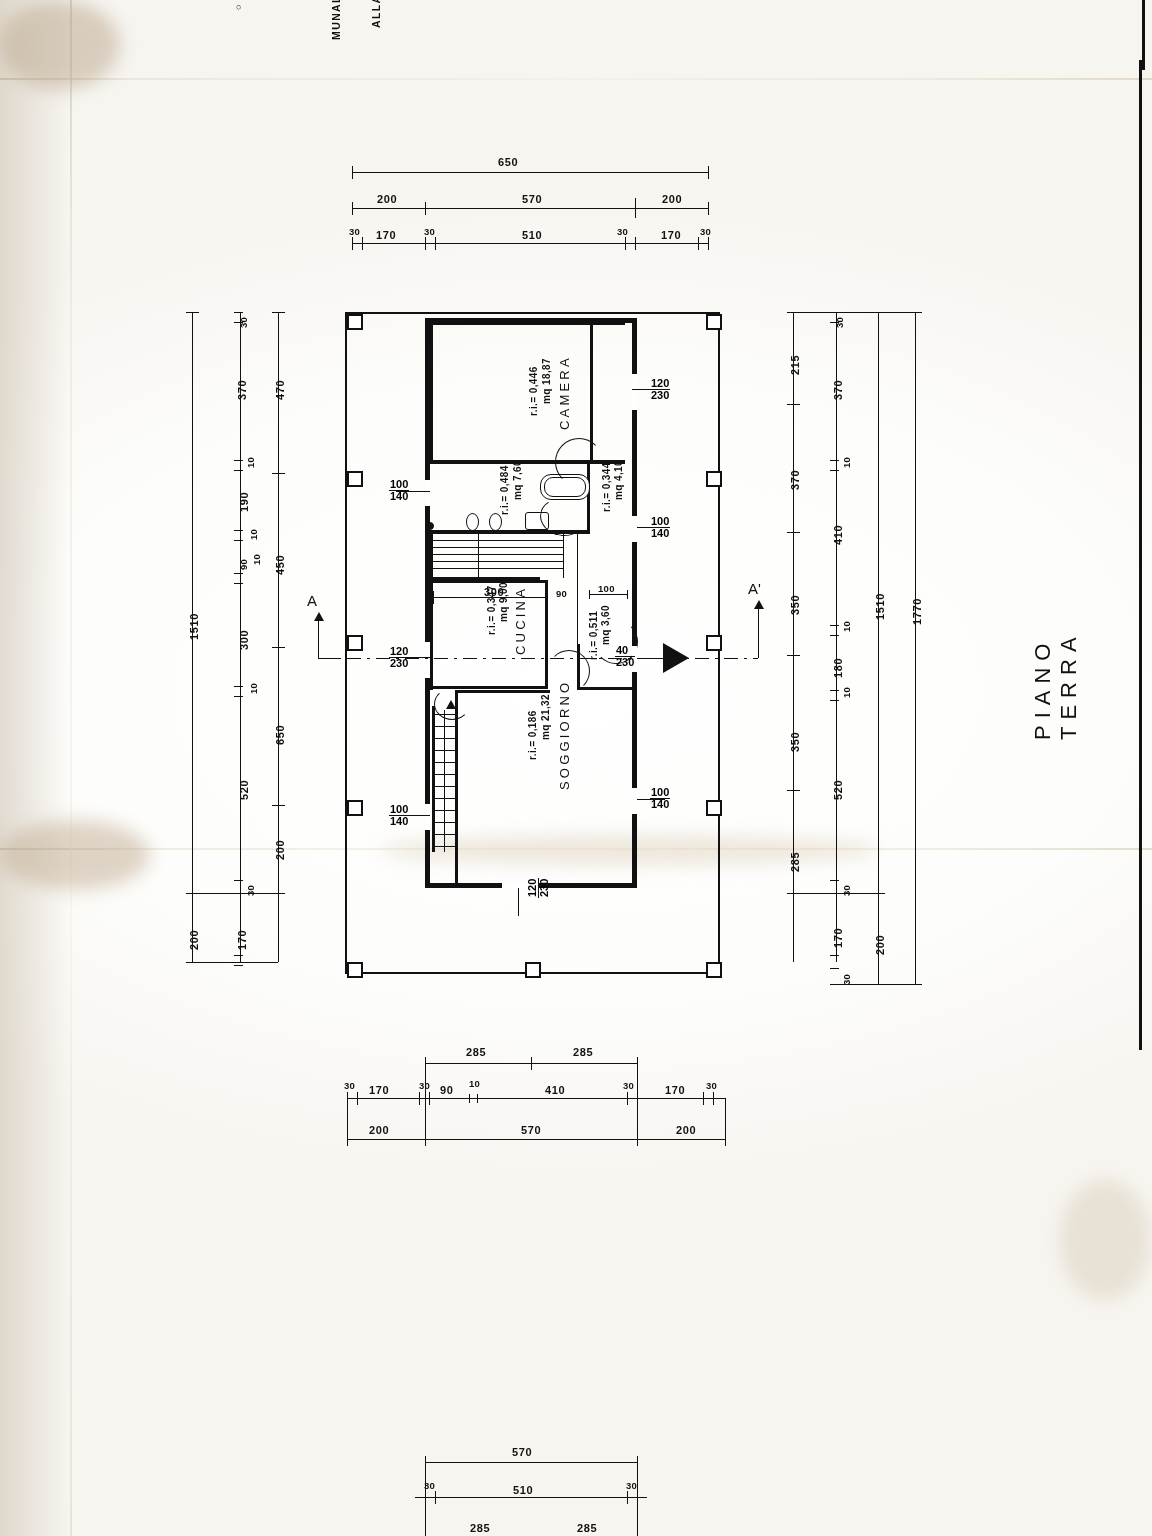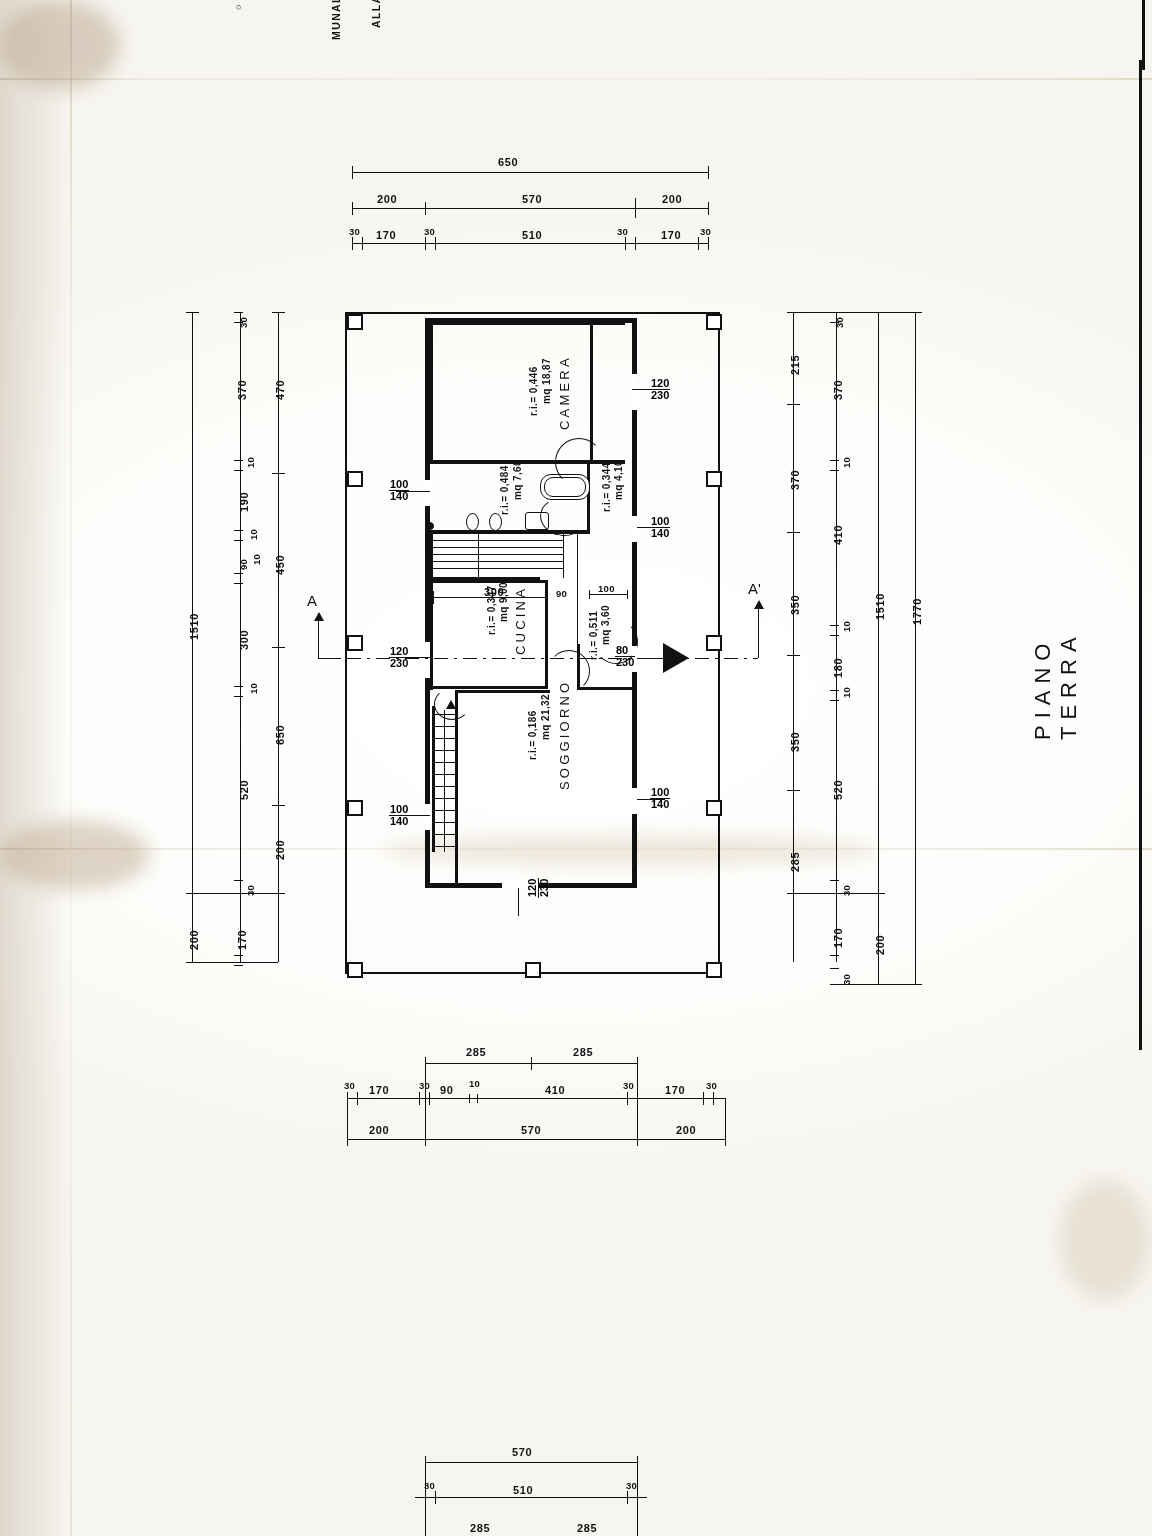--- a/index.html
+++ b/index.html
@@ -262,21 +262,21 @@
 
   <div style="position:absolute;left:425px;top:640px;width:5px;height:36px;background:#fff;border-top:2px solid #111;border-bottom:2px solid #111;"></div>
   <div class="ln h" style="left:396px;top:657px;width:34px;"></div>
   <div class="callout" style="position:absolute;left:389px;top:646px;">
     <span class="top">120</span>
     <span class="bot">230</span>
   </div>
 
   <div style="position:absolute;left:632px;top:644px;width:5px;height:26px;background:#fff;border-top:2px solid #111;border-bottom:2px solid #111;"></div>
   <div class="callout" style="position:absolute;left:615px;top:645px;">
-    <span class="top">80</span>
+    <span class="top">40</span>
     <span class="bot">230</span>
   </div>
   <div class="ln h" style="left:637px;top:658px;width:28px;"></div>
   <div class="tri-entry" style="left:663px;top:643px;"></div>
 
   <div style="position:absolute;left:632px;top:786px;width:5px;height:26px;background:#fff;border-top:2px solid #111;border-bottom:2px solid #111;"></div>
   <div class="ln h" style="left:637px;top:799px;width:28px;"></div>
   <div class="callout" style="position:absolute;left:650px;top:787px;">
     <span class="top">100</span>
     <span class="bot">140</span>

